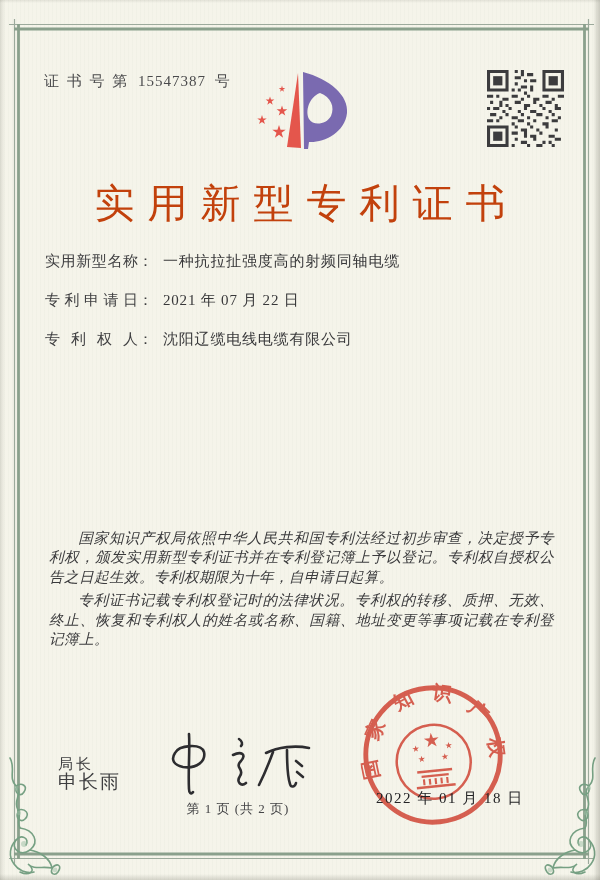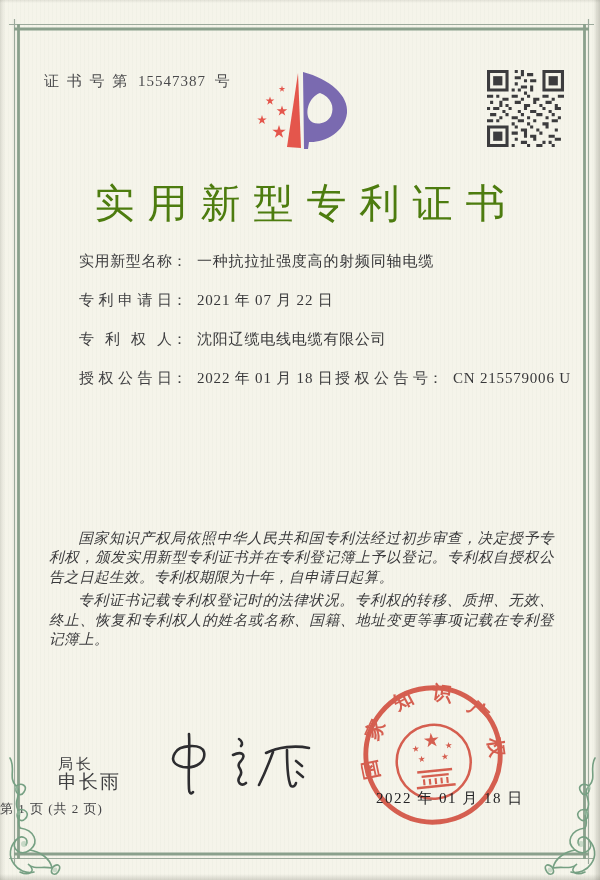--- a/index.html
+++ b/index.html
@@ -15,41 +15,41 @@
     pointer-events:none;
   }
   .abs{position:absolute;}
   
   .cert-no{left:44px;top:72px;font-size:15px;letter-spacing:2px;color:#4a4a4c;}
   .cert-no .num{letter-spacing:1px;padding:0 3px;}
   .logo{left:240px;top:58px;}
   .qr{left:487px;top:70px;}
   
   .title{left:0;top:176px;width:600px;text-align:center;
-    font-size:40px;letter-spacing:13px;text-indent:13px;color:#4d7c0f;font-weight:500;}
-  
-  .fields{left:45px;top:251px;width:515px;font-size:15px;margin-left:34px;}
+    font-size:40px;letter-spacing:13px;text-indent:13px;color:#c2410c;font-weight:500;}
+  
+  .fields{left:45px;top:251px;width:515px;font-size:15px;}
   .frow{position:relative;line-height:21px;margin-bottom:18px;white-space:nowrap;}
   .fl{display:inline-block;width:93px;text-align:justify;text-align-last:justify;color:#3f3f41;vertical-align:top;}
   .colon{margin:0 1px 0 0;}
   .fv{margin-left:9px;letter-spacing:0.8px;color:#38383a;}
   .g2{position:absolute;left:256px;top:0;}
   
   .paras{left:45px;top:525px;width:513px;font-size:14.6px;line-height:19.4px;
     color:#3a3a3c;font-style:italic;letter-spacing:0.4px;text-align:justify;}
   .paras p{margin:4px;text-indent:2em;}
   
   .signer-title{left:58px;top:744px;font-size:15px;letter-spacing:3px;margin-top:11px;}
   .signer-name{left:58px;top:769px;font-size:19px;letter-spacing:2px;}
   .sig{left:163px;top:731px;}
   
   .seal{left:360px;top:682px;transform:rotate(-6deg);mix-blend-mode:multiply;opacity:0.93;}
   .seal-date{left:376px;top:789px;font-size:15px;letter-spacing:1.5px;color:#232325;z-index:6;}
   
-  .footer{left:0;top:800px;width:476px;font-size:13px;letter-spacing:1px;color:#454547;}
+  .footer{left:0;top:800px;width:476px;text-align:center;font-size:13px;letter-spacing:1px;color:#454547;}
   
   .frame{left:0;top:0;pointer-events:none;}
   .orn{pointer-events:none;}
   .orn-l{left:4px;top:754px;transform:scaleX(-1);}
   .orn-r{left:537px;top:754px;}
   
   .edge{pointer-events:none;}
   .edge-r{right:0;top:0;width:7px;height:880px;background:linear-gradient(to right,rgba(90,90,78,0),rgba(90,90,78,0.28));}
   .edge-b{left:0;bottom:0;width:600px;height:6px;background:linear-gradient(to bottom,rgba(90,90,78,0),rgba(90,90,78,0.22));}
   .edge-l{left:0;top:0;width:5px;height:880px;background:linear-gradient(to left,rgba(90,90,78,0),rgba(90,90,78,0.16));}
@@ -98,26 +98,20 @@
 
 <div class="abs fields">
   <div class="frow">
     <span class="fl">实用新型名称</span><span class="colon">：</span><span class="fv">一种抗拉扯强度高的射频同轴电缆</span>
   </div>
   <div class="frow">
     <span class="fl">专利申请日</span><span class="colon">：</span><span class="fv">2021 年 07 月 22 日</span>
   </div>
   <div class="frow">
     <span class="fl">专利权人</span><span class="colon">：</span><span class="fv">沈阳辽缆电线电缆有限公司</span>
-  </div>
-  <div class="frow">
-    <span class="fl">授权公告日</span><span class="colon">：</span><span class="fv">2022 年 01 月 18 日</span>
-    <span class="g2">
-      <span class="fl">授权公告号</span><span class="colon">：</span><span class="fv">CN 215579006 U</span>
-    </span>
   </div>
 </div>
 
 <div class="abs paras">
   <p>国家知识产权局依照中华人民共和国专利法经过初步审查，决定授予专利权，颁发实用新型专利证书并在专利登记簿上予以登记。专利权自授权公告之日起生效。专利权期限为十年，自申请日起算。</p>
   <p>专利证书记载专利权登记时的法律状况。专利权的转移、质押、无效、终止、恢复和专利权人的姓名或名称、国籍、地址变更等事项记载在专利登记簿上。</p>
 </div>
 
 <div class="abs signer-title">局长</div>
 <div class="abs signer-name">申长雨</div>

